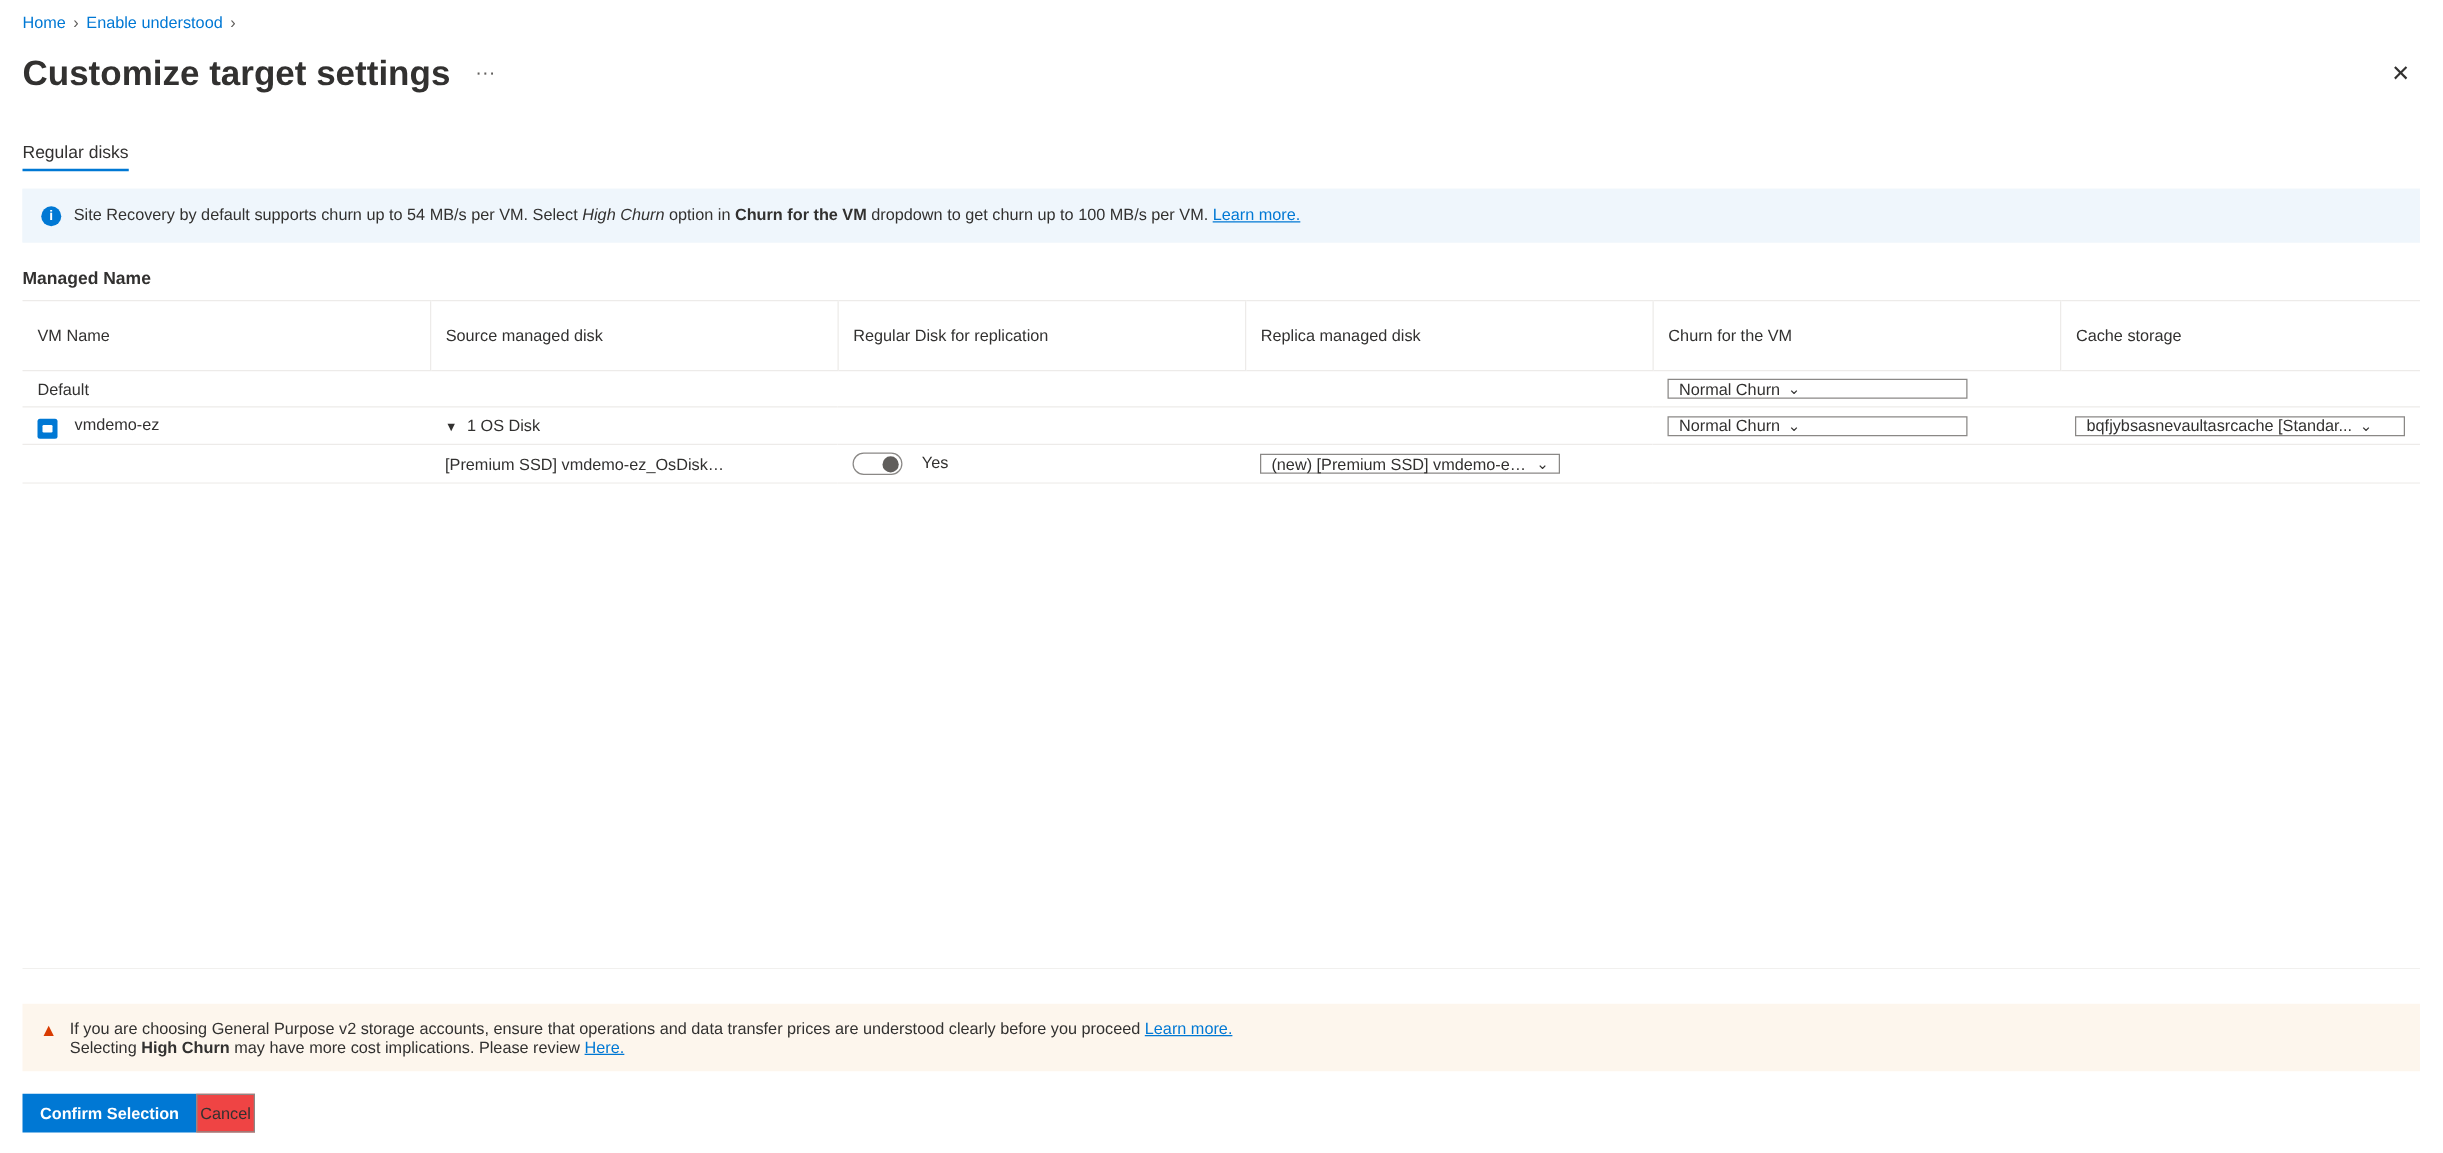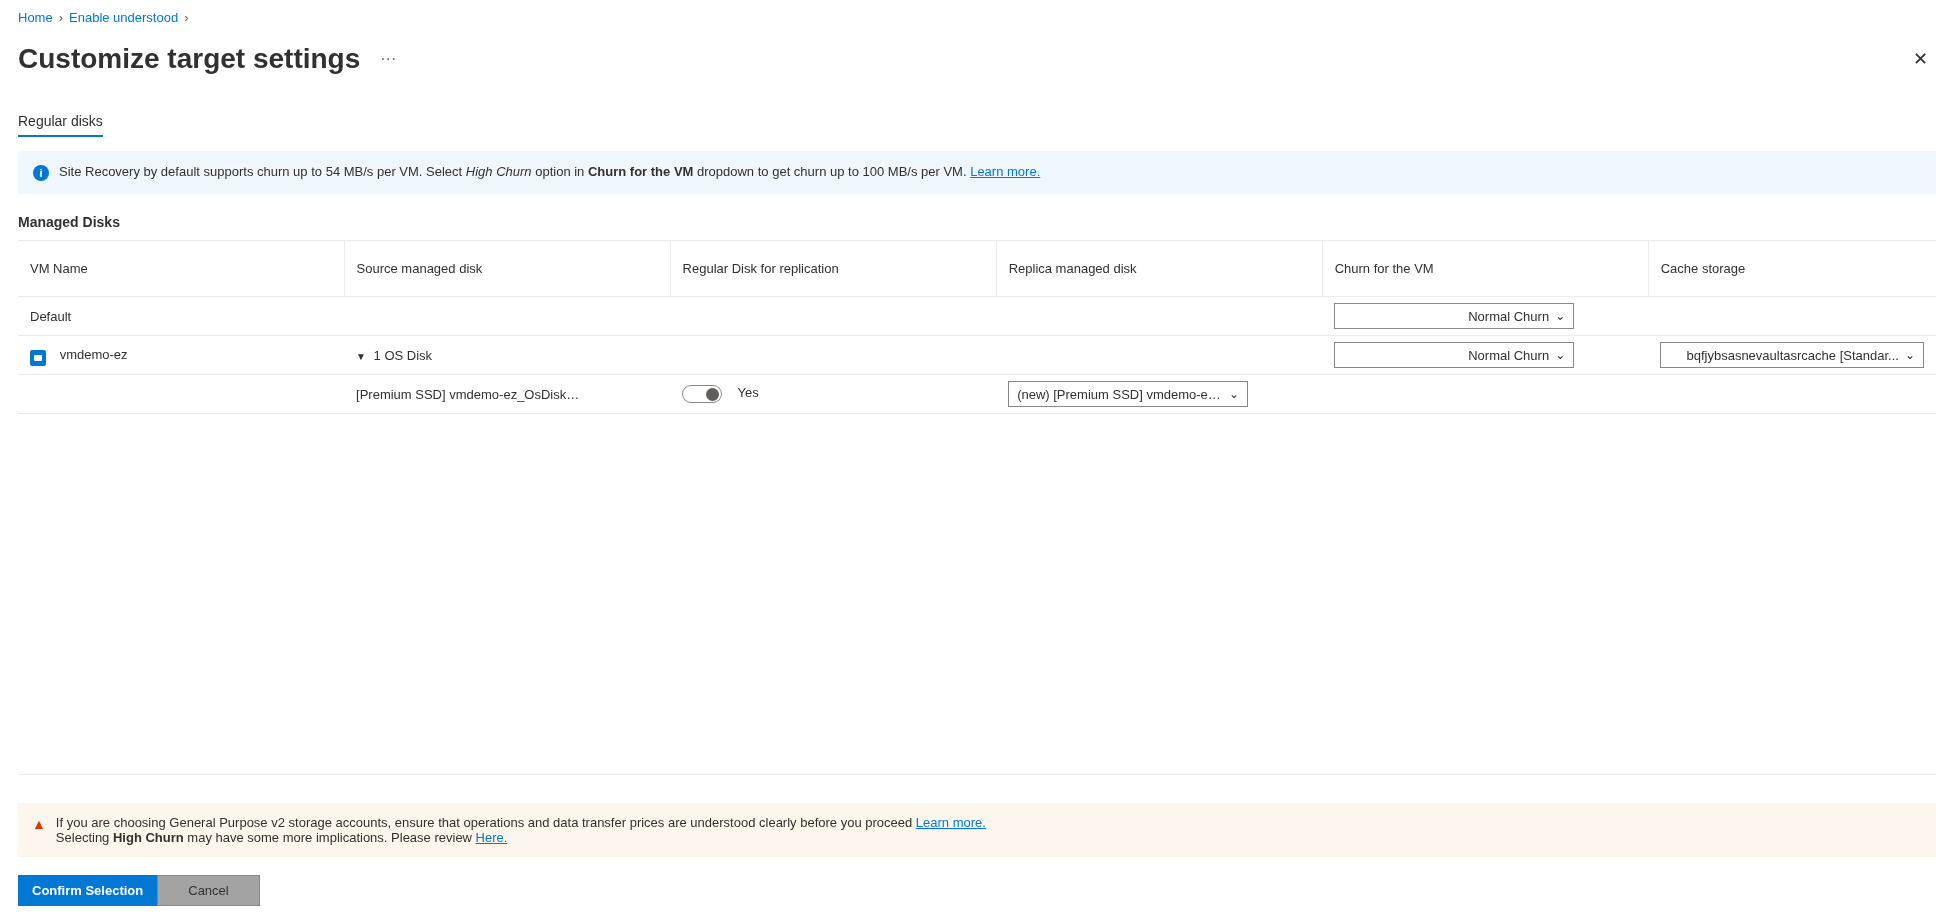--- a/index.html
+++ b/index.html
@@ -21,35 +21,35 @@
   .info-banner a { color:#0078d4; text-decoration:underline; }
   .section-title { font-weight:600; font-size:14px; margin-bottom:10px; }
   table.grid { width:100%; border-collapse:collapse; }
   table.grid th { text-align:left; font-weight:400; font-size:13px; color:#323130; padding:20px 12px; border-top:1px solid #edebe9; border-bottom:1px solid #edebe9; }
   table.grid th + th { border-left:1px solid #edebe9; }
   table.grid td { padding:6px 12px; font-size:13px; border-bottom:1px solid #edebe9; vertical-align:middle; }
   .row-default td { padding:6px 12px; }
   .vm-icon { width:16px; height:16px; background:#0078d4; border-radius:2px; display:inline-flex; align-items:center; justify-content:center; margin-right:10px; position:relative; top:2px; }
   .vm-icon::after { content:""; width:8px; height:6px; background:#fff; border-radius:1px; }
   .expand-caret { display:inline-block; margin-right:4px; font-size:10px; }
-  .dropdown { display:flex; align-items:center; justify-content:flex-end; border:1px solid #8a8886; padding:4px 8px; width:240px; height:26px; background:#fff; cursor:pointer; font-size:13px; }
+  .dropdown { display:flex; align-items:center; justify-content:flex-start; border:1px solid #8a8886; padding:4px 8px; width:240px; height:16px; background:#fff; cursor:pointer; font-size:13px; }
   .dropdown .dd-text { white-space:nowrap; overflow:hidden; text-overflow:ellipsis; }
   .dropdown .chev { font-size:12px; color:#323130; margin-left:6px; }
   .toggle { width:40px; height:18px; border:1px solid #8a8886; border-radius:10px; position:relative; display:inline-block; margin-right:12px; vertical-align:middle; cursor:pointer; }
   .toggle .knob { position:absolute; right:2px; top:1.5px; width:13px; height:13px; border-radius:50%; background:#605e5c; }
   .truncate { white-space:nowrap; overflow:hidden; text-overflow:ellipsis; max-width:230px; display:inline-block; vertical-align:middle; }
   .footer { position:fixed; left:0; right:0; bottom:0; background:#fff; padding:0 18px 16px 18px; }
   .divider { border-top:1px solid #edebe9; margin-bottom:28px; }
   .warn-banner { background:#fdf6ed; padding:12px 14px; display:flex; gap:10px; font-size:13px; color:#323130; margin-bottom:18px; }
   .warn-icon { color:#d83b01; font-size:14px; flex-shrink:0; margin-top:1px; }
   .warn-banner .bold { font-weight:600; }
   .warn-banner a { color:#0078d4; text-decoration:underline; }
   .btn-row { display:flex; gap:0; }
   .btn-primary { background:#0078d4; color:#fff; border:none; padding:7px 14px; font-size:13px; font-weight:600; cursor:pointer; }
-  .btn-secondary { background:#a3a3a3; color:#323130; border:1px solid #8a8886; padding:7px 30px; font-size:13px; cursor:pointer; }
+  .btn-secondary { background:#ef4444; color:#323130; border:1px solid #8a8886; padding:7px 2px; font-size:13px; cursor:pointer; }
   .col-vm { width:17%; } .col-src { width:17%; } .col-inc { width:17%; } .col-rep { width:17%; } .col-churn { width:17%; } .col-cache { width:15%; }
 </style>
 </head>
 <body>
 
 <div class="page">
   <div class="breadcrumbs">
     <a>Home</a>
     <span class="sep">›</span>
     <a>Enable understood</a>
@@ -68,21 +68,21 @@
     <span class="tab">Regular disks</span>
   </div>
 
   <div class="info-banner">
     <span class="info-icon">i</span>
     <div>
       <span>Site Recovery by default supports churn up to 54 MB/s per VM. Select </span><span class="italic">High Churn</span><span> option in </span><span class="bold">Churn for the VM</span><span> dropdown to get churn up to 100 MB/s per VM. </span><a href="#">Learn more.</a>
     </div>
   </div>
 
-  <div class="section-title">Managed Disks</div>
+  <div class="section-title">Managed Name</div>
 
   <table class="grid">
     <colgroup>
       <col class="col-vm">
         <col class="col-src">
         <col class="col-inc">
         <col class="col-rep">
         <col class="col-churn">
         <col class="col-cache">
     </colgroup>
@@ -155,20 +155,20 @@
     </tbody>
   </table>
 </div>
 
 <div class="footer">
   <div class="divider"></div>
   <div class="warn-banner">
     <span class="warn-icon">▲</span>
     <div>
       <span>If you are choosing General Purpose v2 storage accounts, ensure that operations and data transfer prices are understood clearly before you proceed </span><a href="#">Learn more.</a><br>
-      <span>Selecting </span><span class="bold">High Churn</span><span> may have some more implications. Please review </span><a href="#">Here.</a>
+      <span>Selecting </span><span class="bold">High Churn</span><span> may have more cost implications. Please review </span><a href="#">Here.</a>
     </div>
   </div>
   <div class="btn-row">
     <button class="btn-primary">Confirm Selection</button>
     <button class="btn-secondary">Cancel</button>
   </div>
 </div>
 
 </body></html>

